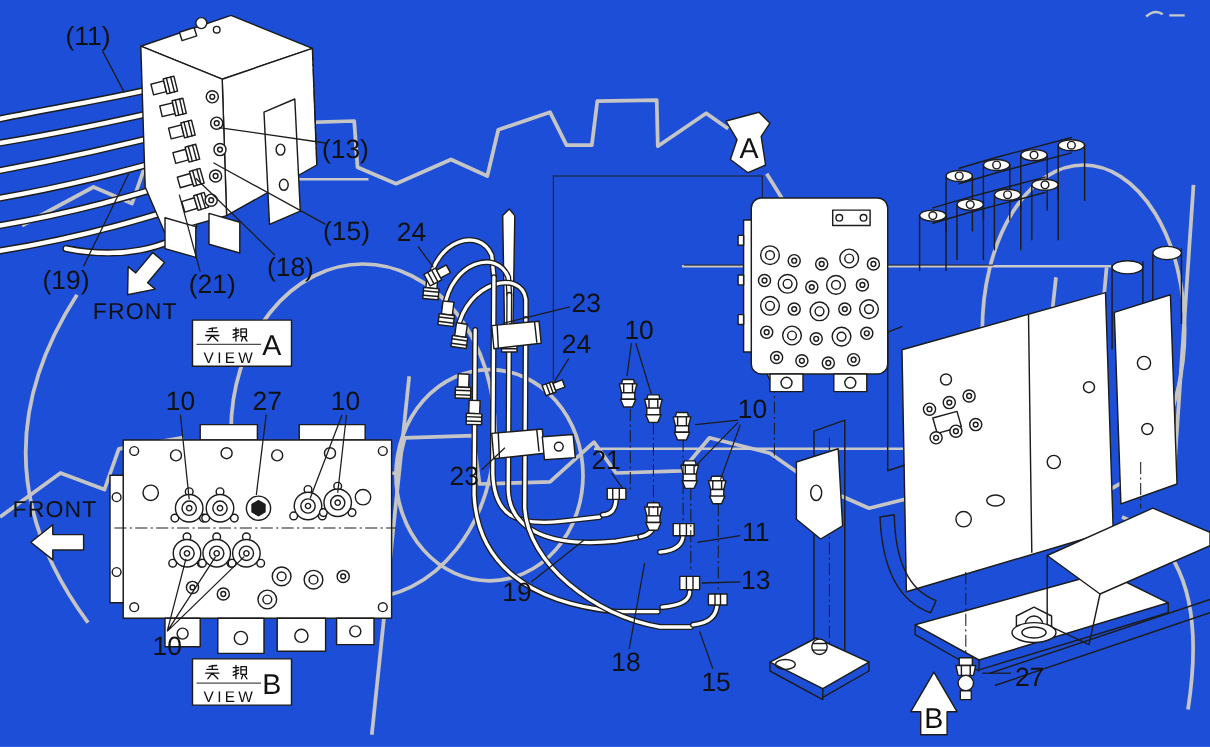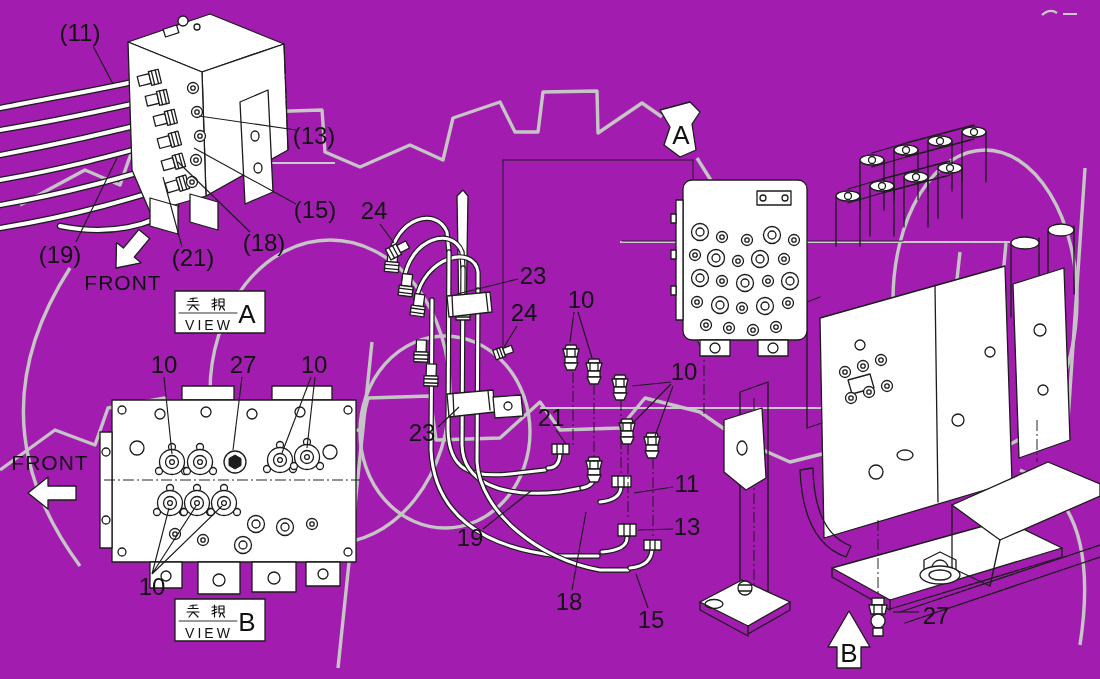--- a/index.html
+++ b/index.html
@@ -1,16 +1,16 @@
 <!DOCTYPE html>
 <html><head>
 <meta charset="utf-8">
 <style>
   html,body{margin:0;padding:0;background:#fff;}
-  .stage{position:relative;width:1100px;height:679px;background:#a21caf;overflow:hidden;
+  .stage{position:relative;width:1100px;height:679px;background:#1d4ed8;overflow:hidden;
          font-family:"Liberation Sans",sans-serif;}
   svg{position:absolute;left:0;top:0;}
   
   .ln{fill:none;stroke:#1c1c1c;stroke-width:1.3;stroke-linejoin:round;stroke-linecap:round;}
   .lnf{fill:#fff;stroke:#1c1c1c;stroke-width:1.3;stroke-linejoin:round;}
   .lnfd{fill:#1c1c1c;stroke:#1c1c1c;stroke-width:1;}
   .thin{stroke-width:.9;}
   .ld{fill:none;stroke:#1c1c1c;stroke-width:1.15;}
   .dd{fill:none;stroke:#1c1c1c;stroke-width:.95;stroke-dasharray:11 3 2 3;}
   .tb{stroke:#1c1c1c;stroke-width:6.6;fill:none;stroke-linecap:round;}

